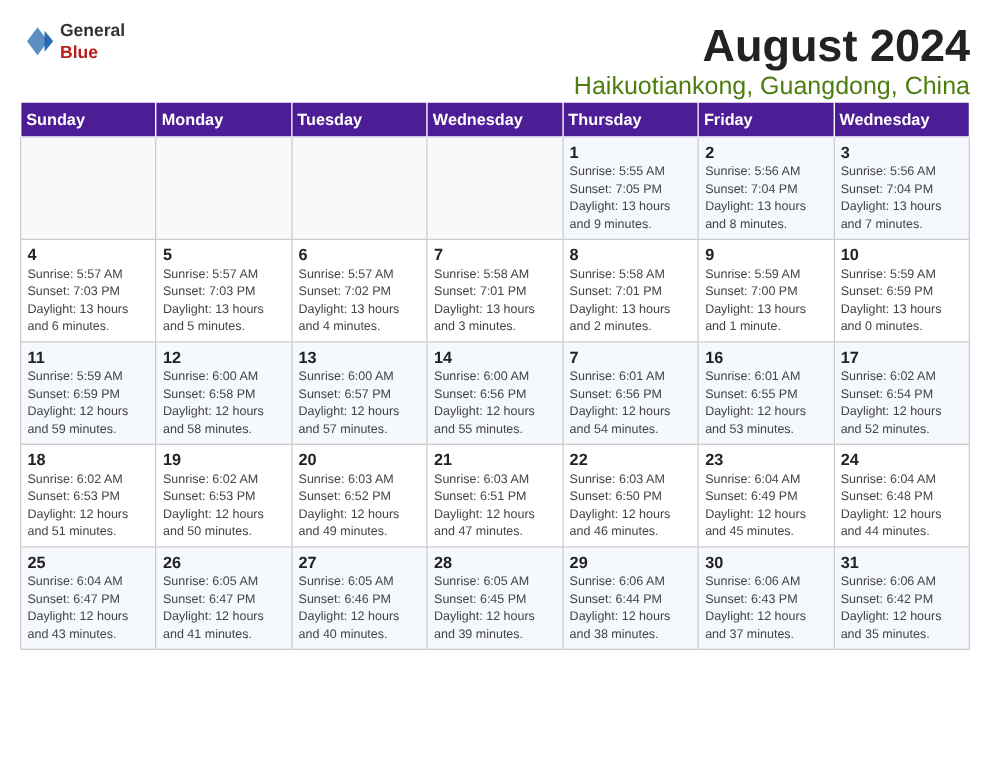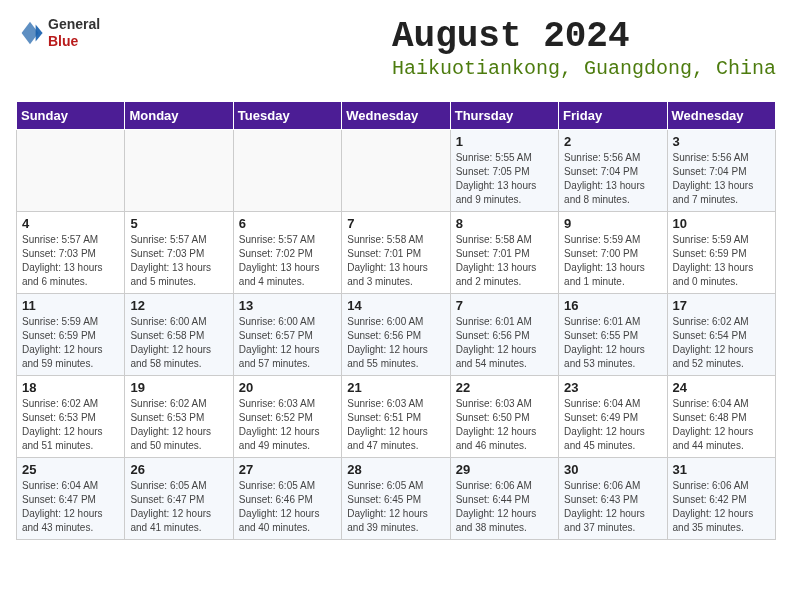--- a/index.html
+++ b/index.html
@@ -7,43 +7,42 @@
       font-family: Arial, sans-serif;
       background: #fff;
       width: 792px;
       min-height: 612px;
       padding: 16px;
     }
     .header {
       display: flex;
       justify-content: space-between;
       align-items: flex-start;
-      margin-bottom: 21px;
+      margin-bottom: 0;
     }
     .logo {
       display: flex;
       align-items: center;
       gap: 4px;
     }
     .logo-text {
       display: flex;
       flex-direction: column;
       font-size: 14px;
       font-weight: bold;
       line-height: 1.2;
     }
     .logo-general { color: #333; }
     .logo-blue { color: #b91c1c; }
     .logo-icon {
       width: 28px;
       height: 28px;
     }
     .title-block {
-      text-align: left;
-      font-family: Liberation Mono, monospace;
+      text-align: right;
     }
     .title-block h1 {
       font-size: 36px;
       font-weight: bold;
       color: #222;
     }
     .title-block h2 {
       font-size: 20px;
       font-weight: normal;
       color: #4d7c0f;

